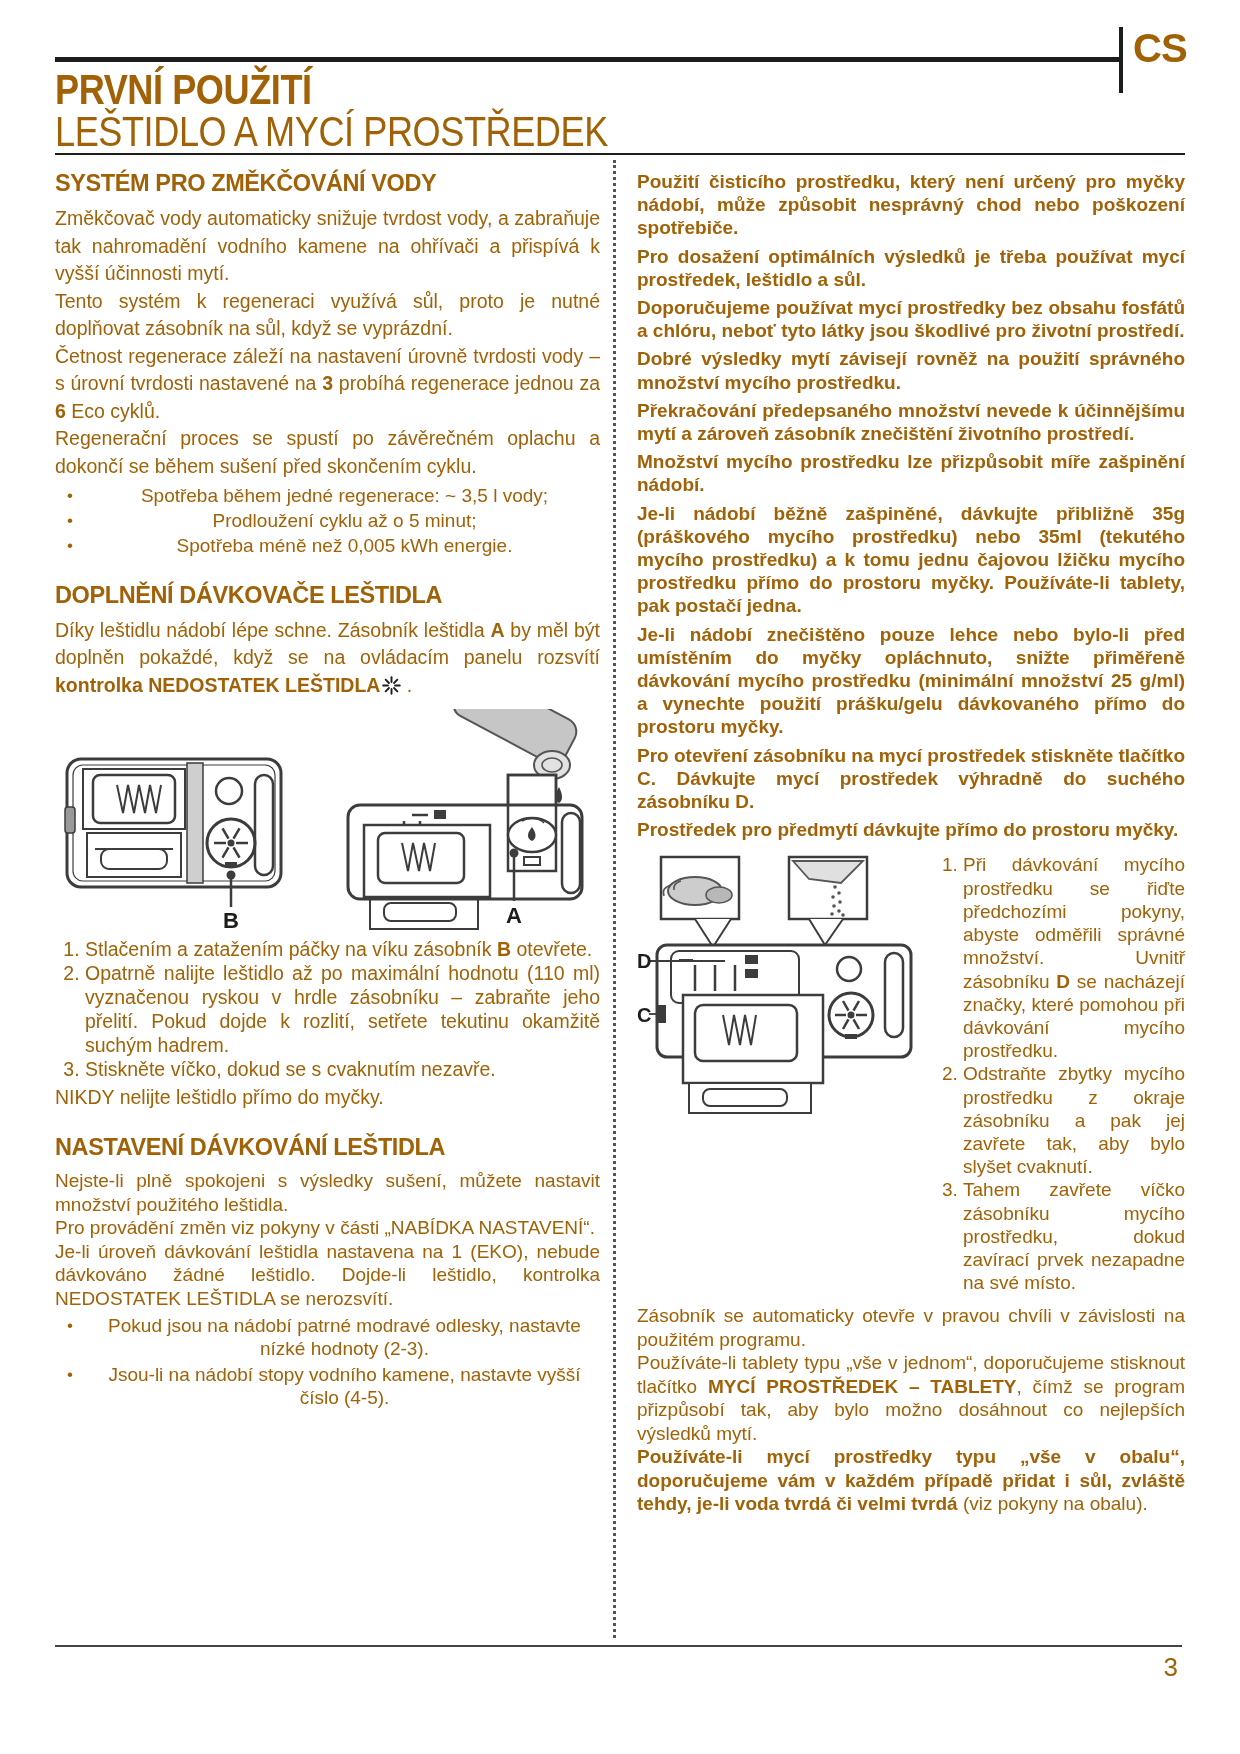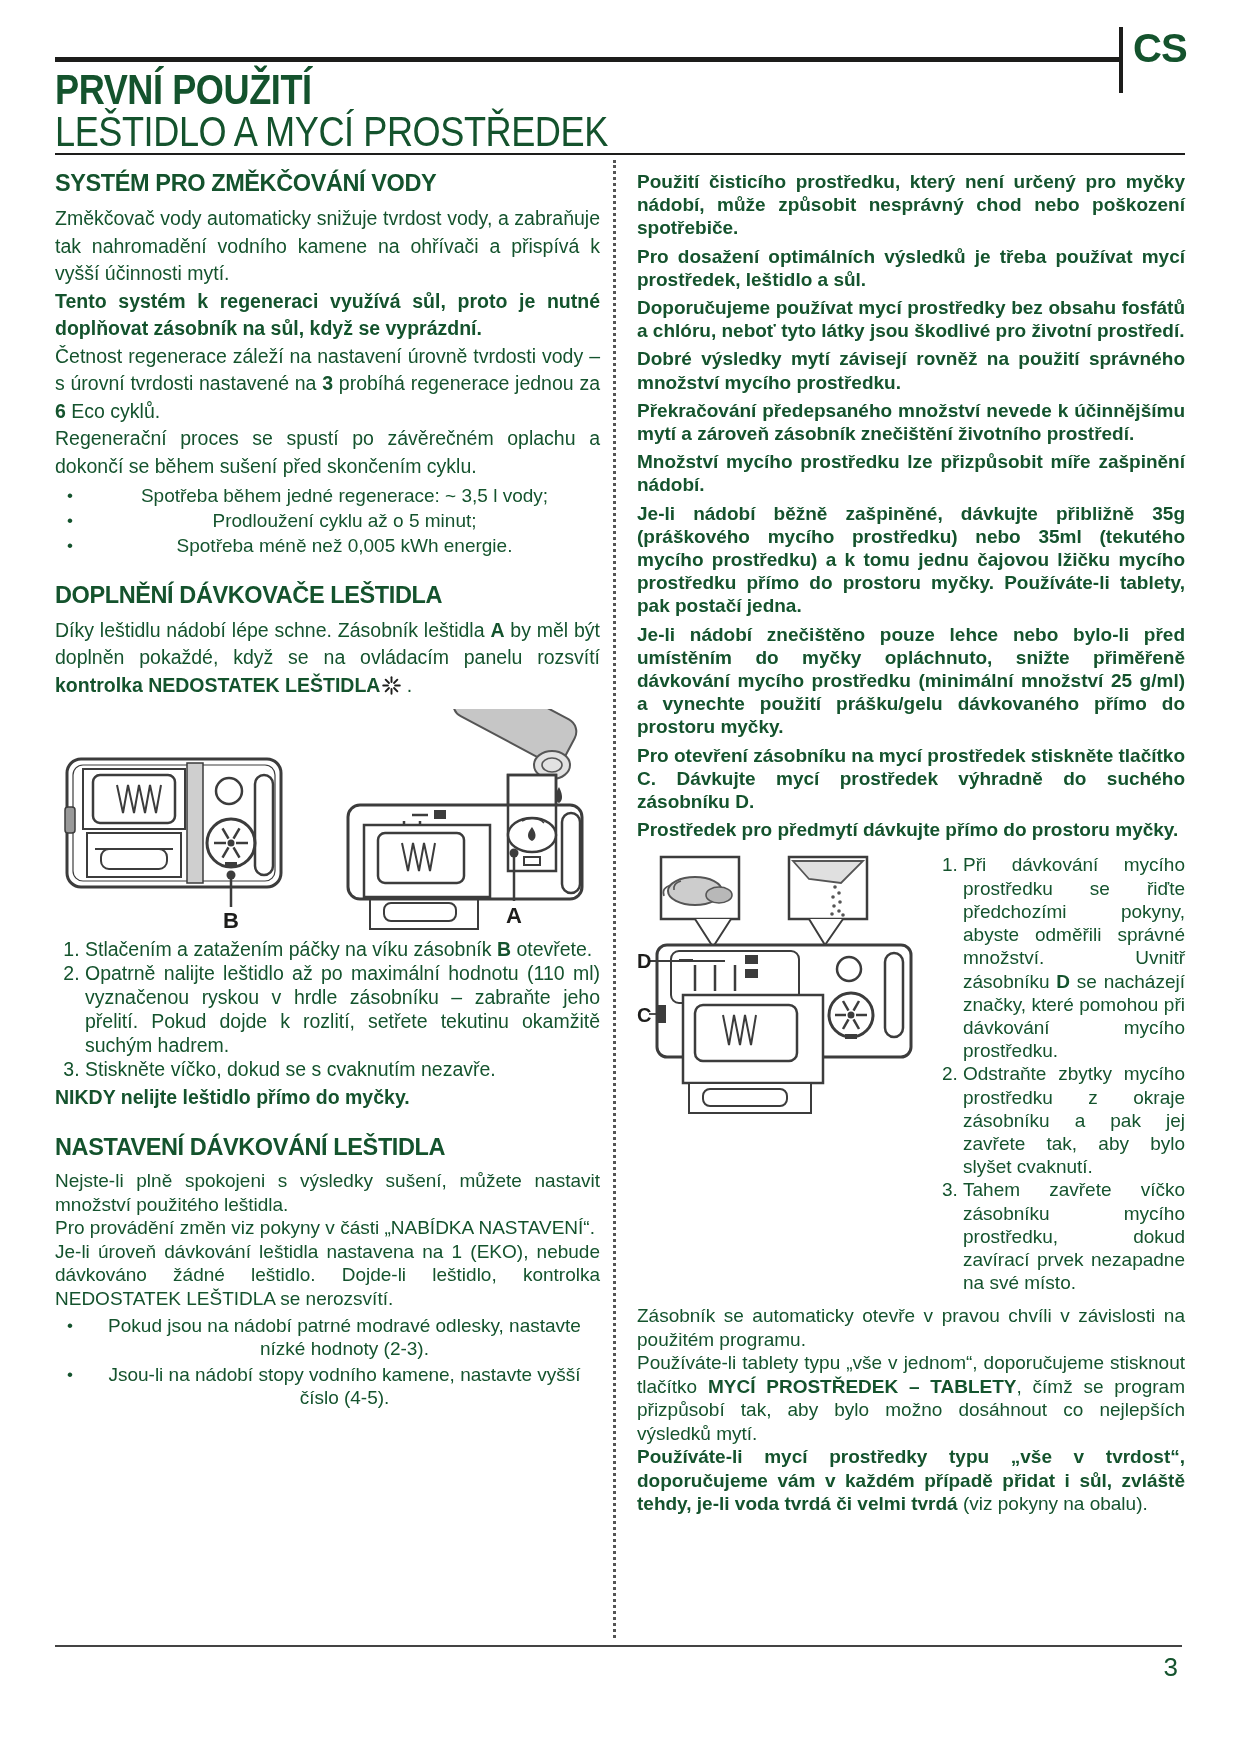--- a/index.html
+++ b/index.html
@@ -1,17 +1,17 @@
 <!DOCTYPE html>
 <html lang="cs"><head>
 <meta charset="utf-8">
 <style>
   html,body{margin:0;padding:0;background:#9a9a9a;}
   .page{position:relative;width:1240px;height:1754px;background:#ffffff;
-        font-family:"Liberation Sans",sans-serif;color:#14532d;overflow:hidden;}
+        font-family:"Liberation Sans",sans-serif;color:#a16207;overflow:hidden;}
 
   
   .top-rule{position:absolute;left:55px;top:57px;width:1064px;height:5px;background:#1d1d1b;}
   .cs-sep{position:absolute;left:1119px;top:27px;width:4px;height:66px;background:#1d1d1b;}
   .cs-badge{position:absolute;left:1133px;top:26px;font-size:40px;font-weight:800;letter-spacing:-1px;}
   .title1{position:absolute;left:55px;top:66px;font-size:42px;font-weight:800;letter-spacing:-0.5px;
           transform:scaleX(.86);transform-origin:0 0;white-space:nowrap;}
   .title2{position:absolute;left:55px;top:108px;font-size:42px;font-weight:400;letter-spacing:-0.5px;
           transform:scaleX(.86);transform-origin:0 0;white-space:nowrap;}
   .header-rule{position:absolute;left:55px;top:153px;width:1130px;height:2px;background:#1d1d1b;}
@@ -20,21 +20,21 @@
   .divider{position:absolute;left:613px;top:160px;height:1478px;border-left:3px dotted #555;}
   .col{position:absolute;top:170px;}
   .col-left{left:55px;width:545px;}
   .col-right{left:637px;width:548px;}
 
   h2{font-size:23.5px;font-weight:800;margin:0 0 8px;letter-spacing:-0.4px;}
   .mt{margin-top:24px;}
   p{margin:0;}
   .j{text-align:justify;}
   .s1p{font-size:19.5px;line-height:27.5px;}
-  .bold{font-weight:700;}
+  .bold{font-weight:400;}
   .bullets{list-style:none;margin:4px 0 0;padding:0;font-size:19px;line-height:23.2px;}
   .bullets li{position:relative;padding-left:34px;margin:0 0 2px;text-align:center;}
   .bullets li::before{content:"•";position:absolute;left:12px;top:0;font-size:17px;}
   .intro{font-size:19.5px;line-height:27.5px;}
   .ric{vertical-align:-3px;margin-left:2px;}
 
   .figure{display:flex;justify-content:space-between;align-items:flex-end;
           padding:0 6px;margin:10px 0 6px;height:222px;}
   .steps{margin:4px 0 0;padding:0 0 0 30px;font-size:19.5px;line-height:24px;}
   .steps li{text-align:justify;margin:0;}
@@ -253,20 +253,20 @@
       <ol class="rsteps">
         <li>Při dávkování mycího prostředku se řiďte předchozími pokyny, abyste odměřili správné množství. Uvnitř zásobníku <b>D</b> se nacházejí značky, které pomohou při dávkování mycího prostředku.</li>
         <li>Odstraňte zbytky mycího prostředku z okraje zásobníku a pak jej zavřete tak, aby bylo slyšet cvaknutí.</li>
         <li>Tahem zavřete víčko zásobníku mycího prostředku, dokud zavírací prvek nezapadne na své místo.</li>
       </ol>
     </div>
 
     <div class="after">
       <p>Zásobník se automaticky otevře v pravou chvíli v závislosti na použitém programu.</p>
       <p>Používáte-li tablety typu „vše v jednom“, doporučujeme stisknout tlačítko <b>MYCÍ PROSTŘEDEK – TABLETY</b>, čímž se program přizpůsobí tak, aby bylo možno dosáhnout co nejlepších výsledků mytí.</p>
-      <p><b>Používáte-li mycí prostředky typu „vše v tvrdost“, doporučujeme vám v každém případě přidat i sůl, zvláště tehdy, je-li voda tvrdá či velmi tvrdá</b> (viz pokyny na obalu).</p>
+      <p><b>Používáte-li mycí prostředky typu „vše v obalu“, doporučujeme vám v každém případě přidat i sůl, zvláště tehdy, je-li voda tvrdá či velmi tvrdá</b> (viz pokyny na obalu).</p>
     </div>
   </section>
 
   <div class="foot-rule"></div>
   <div class="pagenum">3</div>
 
 </div>
 
 </body></html>

